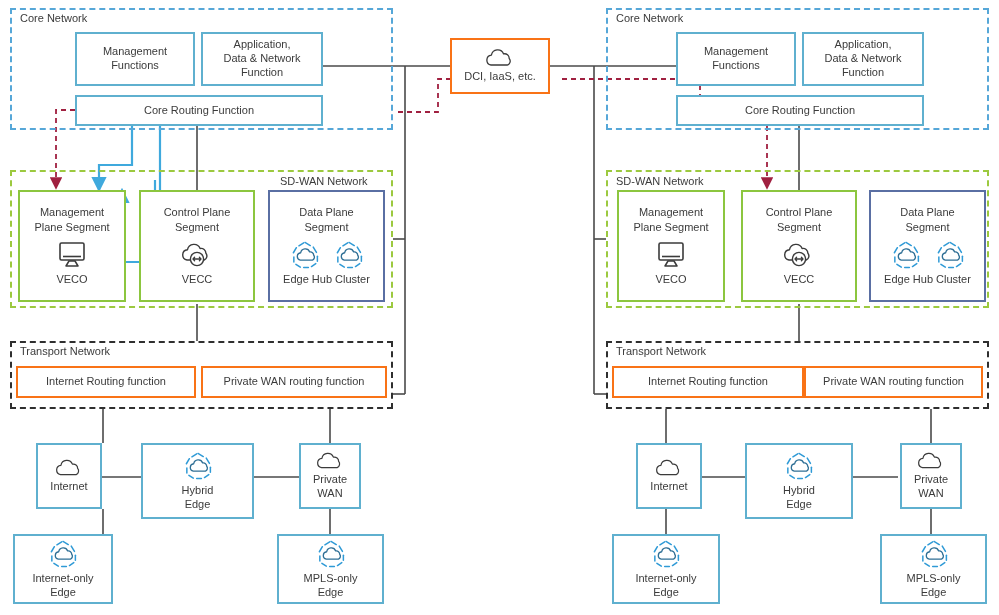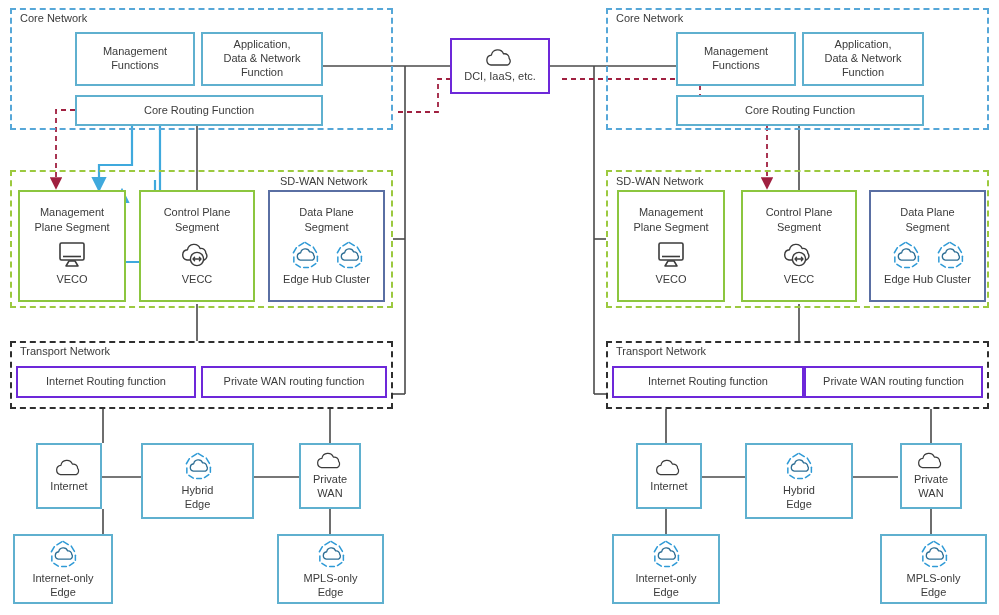--- a/index.html
+++ b/index.html
@@ -9,21 +9,21 @@
   .zone{position:absolute;box-sizing:border-box;}
   .zone-label{position:absolute;font-size:11px;color:#3b3b3b;white-space:nowrap;}
   .zone-core{border:2px dashed #56a7d8;}
   .zone-sdwan{border:2px dashed #9cc93f;}
   .zone-transport{border:2px dashed #2f2f2f;}
   .box{position:absolute;box-sizing:border-box;background:#fff;display:flex;flex-direction:column;
        align-items:center;justify-content:center;text-align:center;font-size:11px;line-height:1.25;color:#3b3b3b;}
   .b-blue{border:2px solid #5fb0cf;}
   .b-green{border:2px solid #8cc63f;}
   .b-navy{border:2px solid #5a6fa3;}
-  .b-dark{border:2px solid #6d28d9;}
+  .b-dark{border:2px solid #f97316;}
   .seg-title{font-size:11px;line-height:1.3;}
   .seg-cap{font-size:11px;margin-top:3px;}
   .icon{display:block;}
   .icon-row{display:flex;gap:14px;align-items:center;justify-content:center;}
   .pad-t{margin-top:6px;}
 </style>
 </head>
 <body>
 
 <div id="root">

